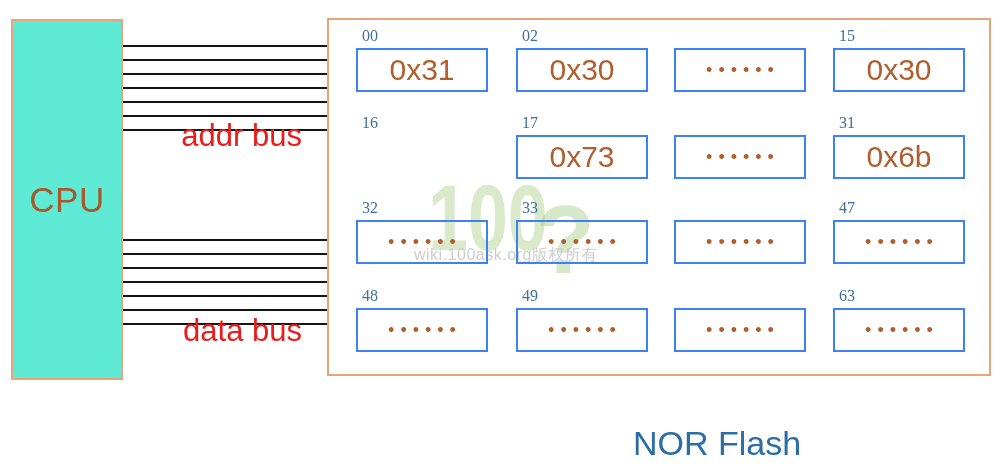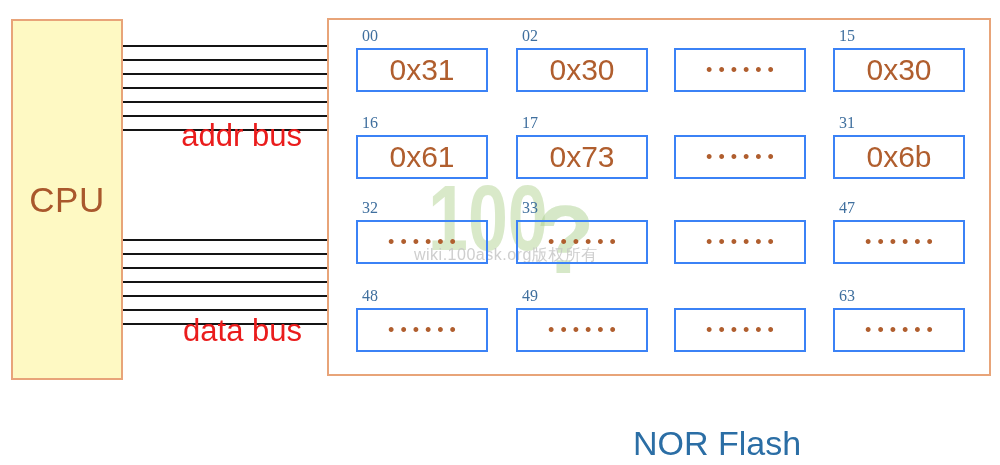--- a/index.html
+++ b/index.html
@@ -4,21 +4,21 @@
 <style>
   html,body { margin:0; padding:0; background:#ffffff; }
   .canvas {
     position:relative; width:1000px; height:465px; background:#ffffff;
     font-family:"Liberation Sans", sans-serif; overflow:hidden;
   }
   
   .cpu-box {
     position:absolute; left:11px; top:19px; width:108px; height:357px;
     border:2px solid #e8a479; display:flex; align-items:center; justify-content:center;
-    background:#fef9c3;
+    background:#5eead4;
   }
   .cpu-label { font-size:35px; color:#a9582c; letter-spacing:0.5px; }
 
   
   .bus-line {
     position:absolute; left:123px; width:204px; height:2px; background:#141414;
   }
   .bus-label {
     position:absolute; left:158px; width:144px; text-align:right;
     font-size:31px; color:#ea1c1c; line-height:1.1; white-space:nowrap;margin-top:48px;
@@ -107,23 +107,20 @@
         <span class="cell-value hex">0x30</span>
       </div>
       <div class="cell" style="left: 345px; top: 28px;">
         <span class="cell-value dots">••••••</span>
       </div>
       <span class="cell-addr" style="left: 510px; top: 7px;">15</span>
       <div class="cell" style="left: 504px; top: 28px;">
         <span class="cell-value hex">0x30</span>
       </div>
       <span class="cell-addr" style="left: 33px; top: 94px;">16</span>
-      <div class="cell" style="left: 27px; top: 115px;">
-        <span class="cell-value hex">0x61</span>
-      </div>
       <span class="cell-addr" style="left: 193px; top: 94px;">17</span>
       <div class="cell" style="left: 187px; top: 115px;">
         <span class="cell-value hex">0x73</span>
       </div>
       <div class="cell" style="left: 345px; top: 115px;">
         <span class="cell-value dots">••••••</span>
       </div>
       <span class="cell-addr" style="left: 510px; top: 94px;">31</span>
       <div class="cell" style="left: 504px; top: 115px;">
         <span class="cell-value hex">0x6b</span>

